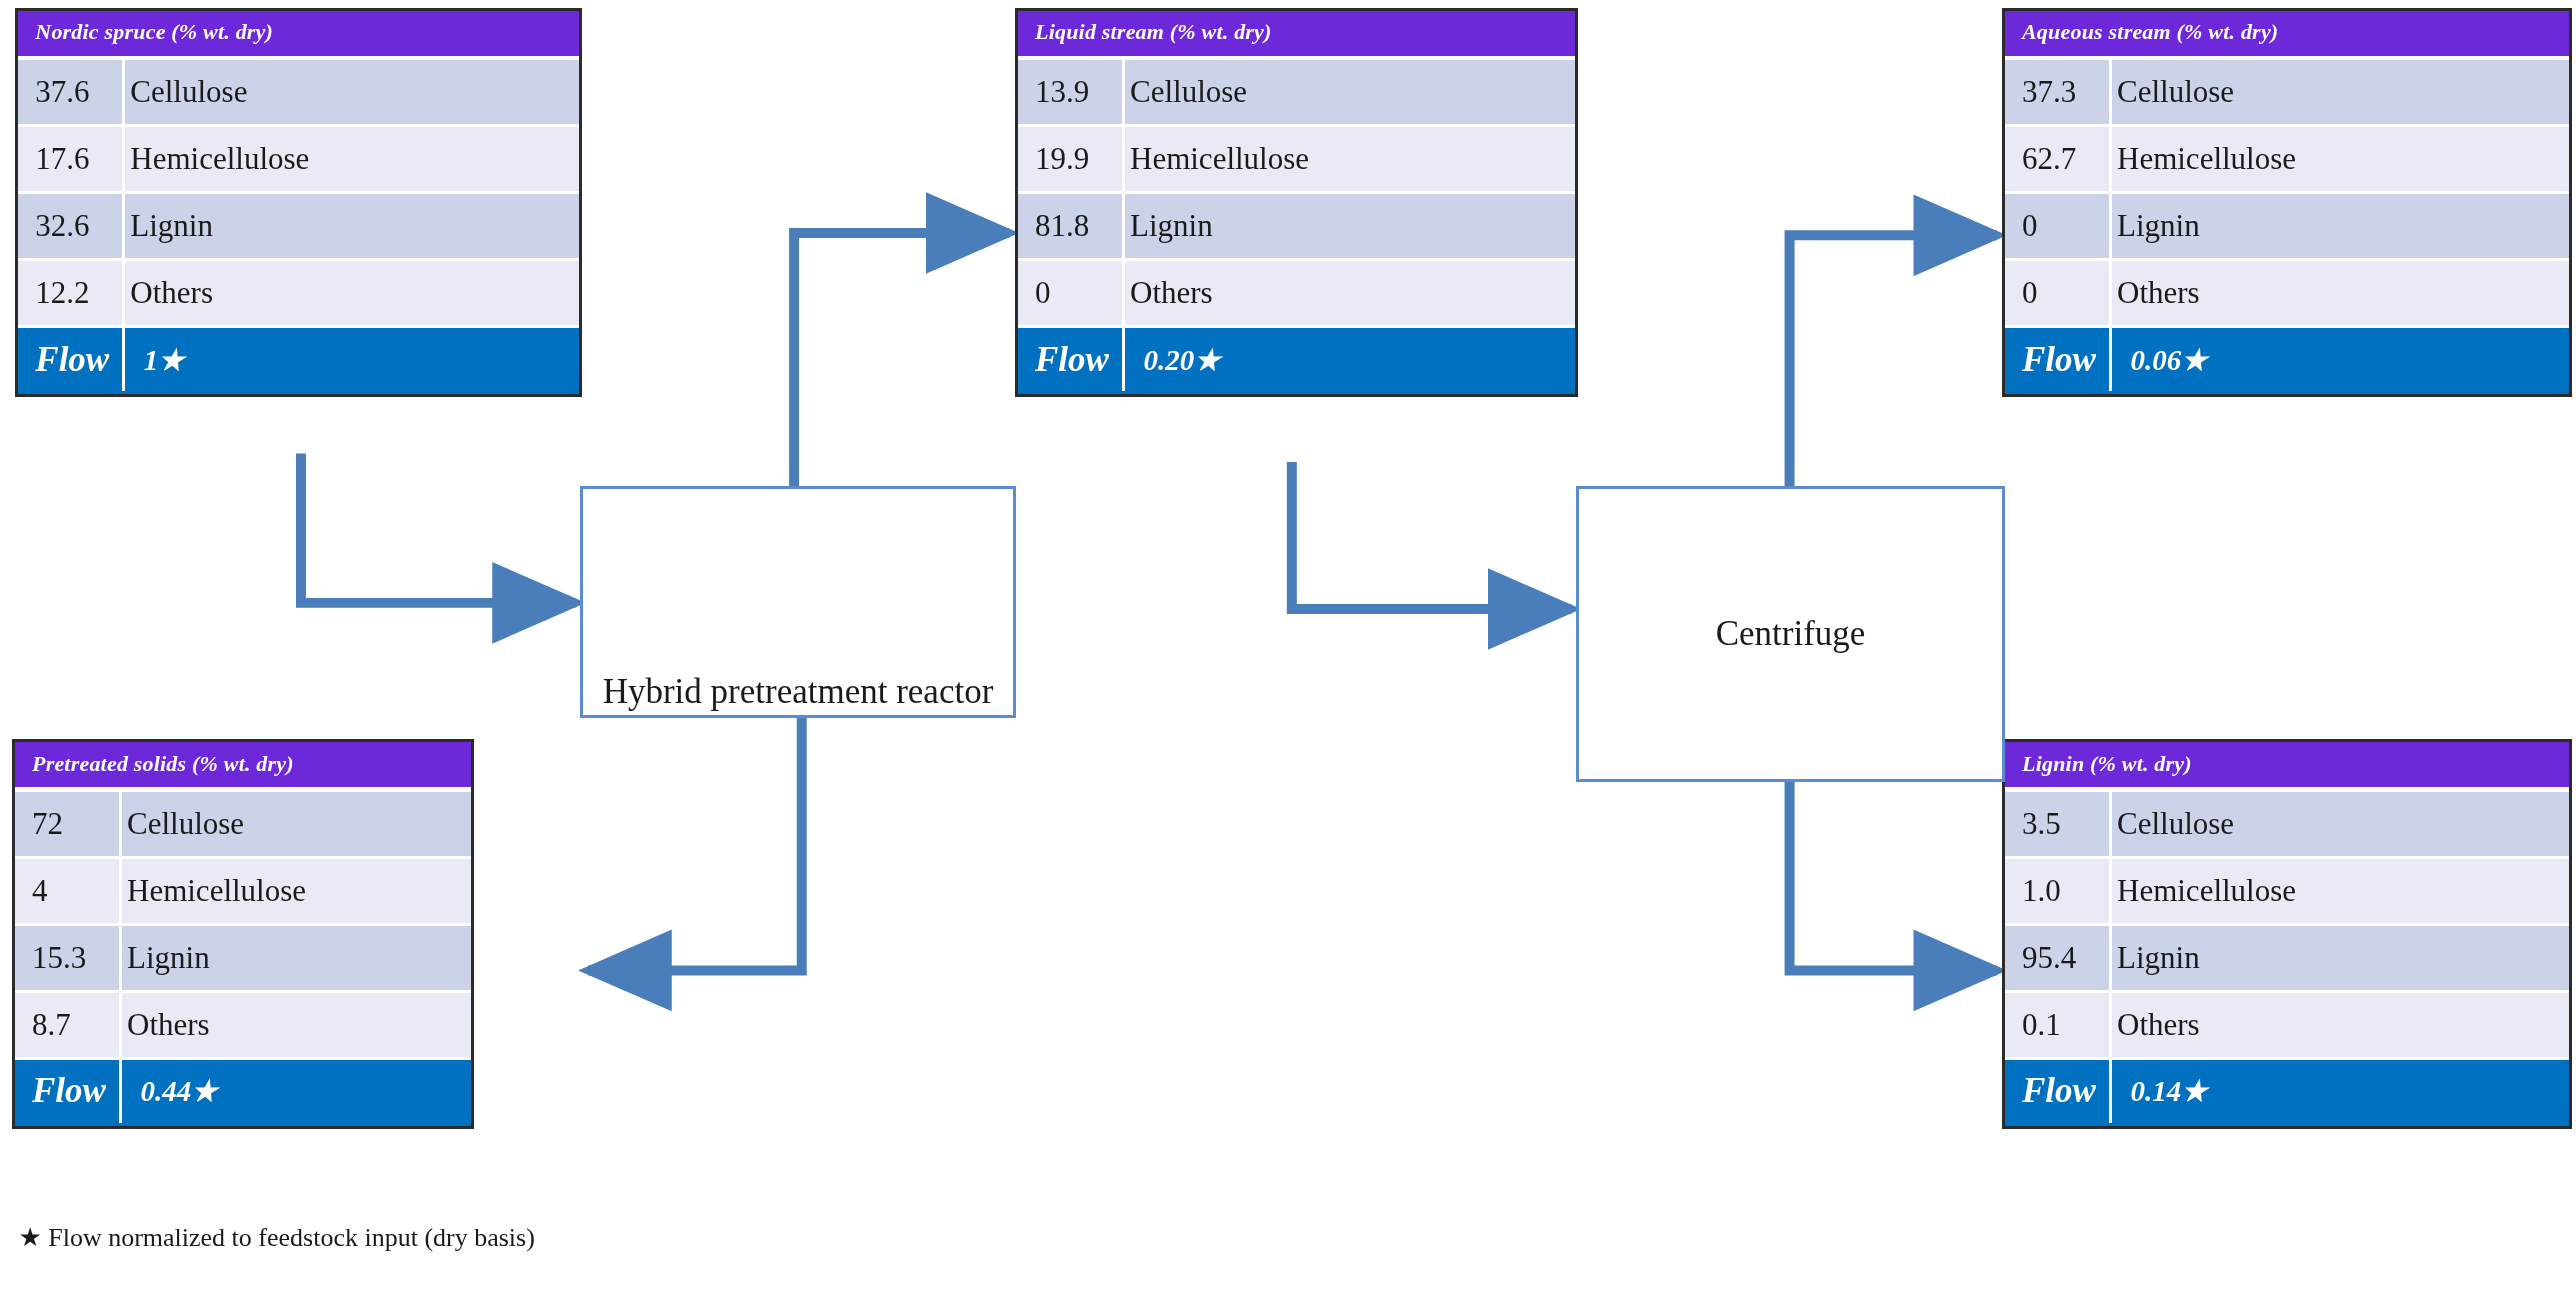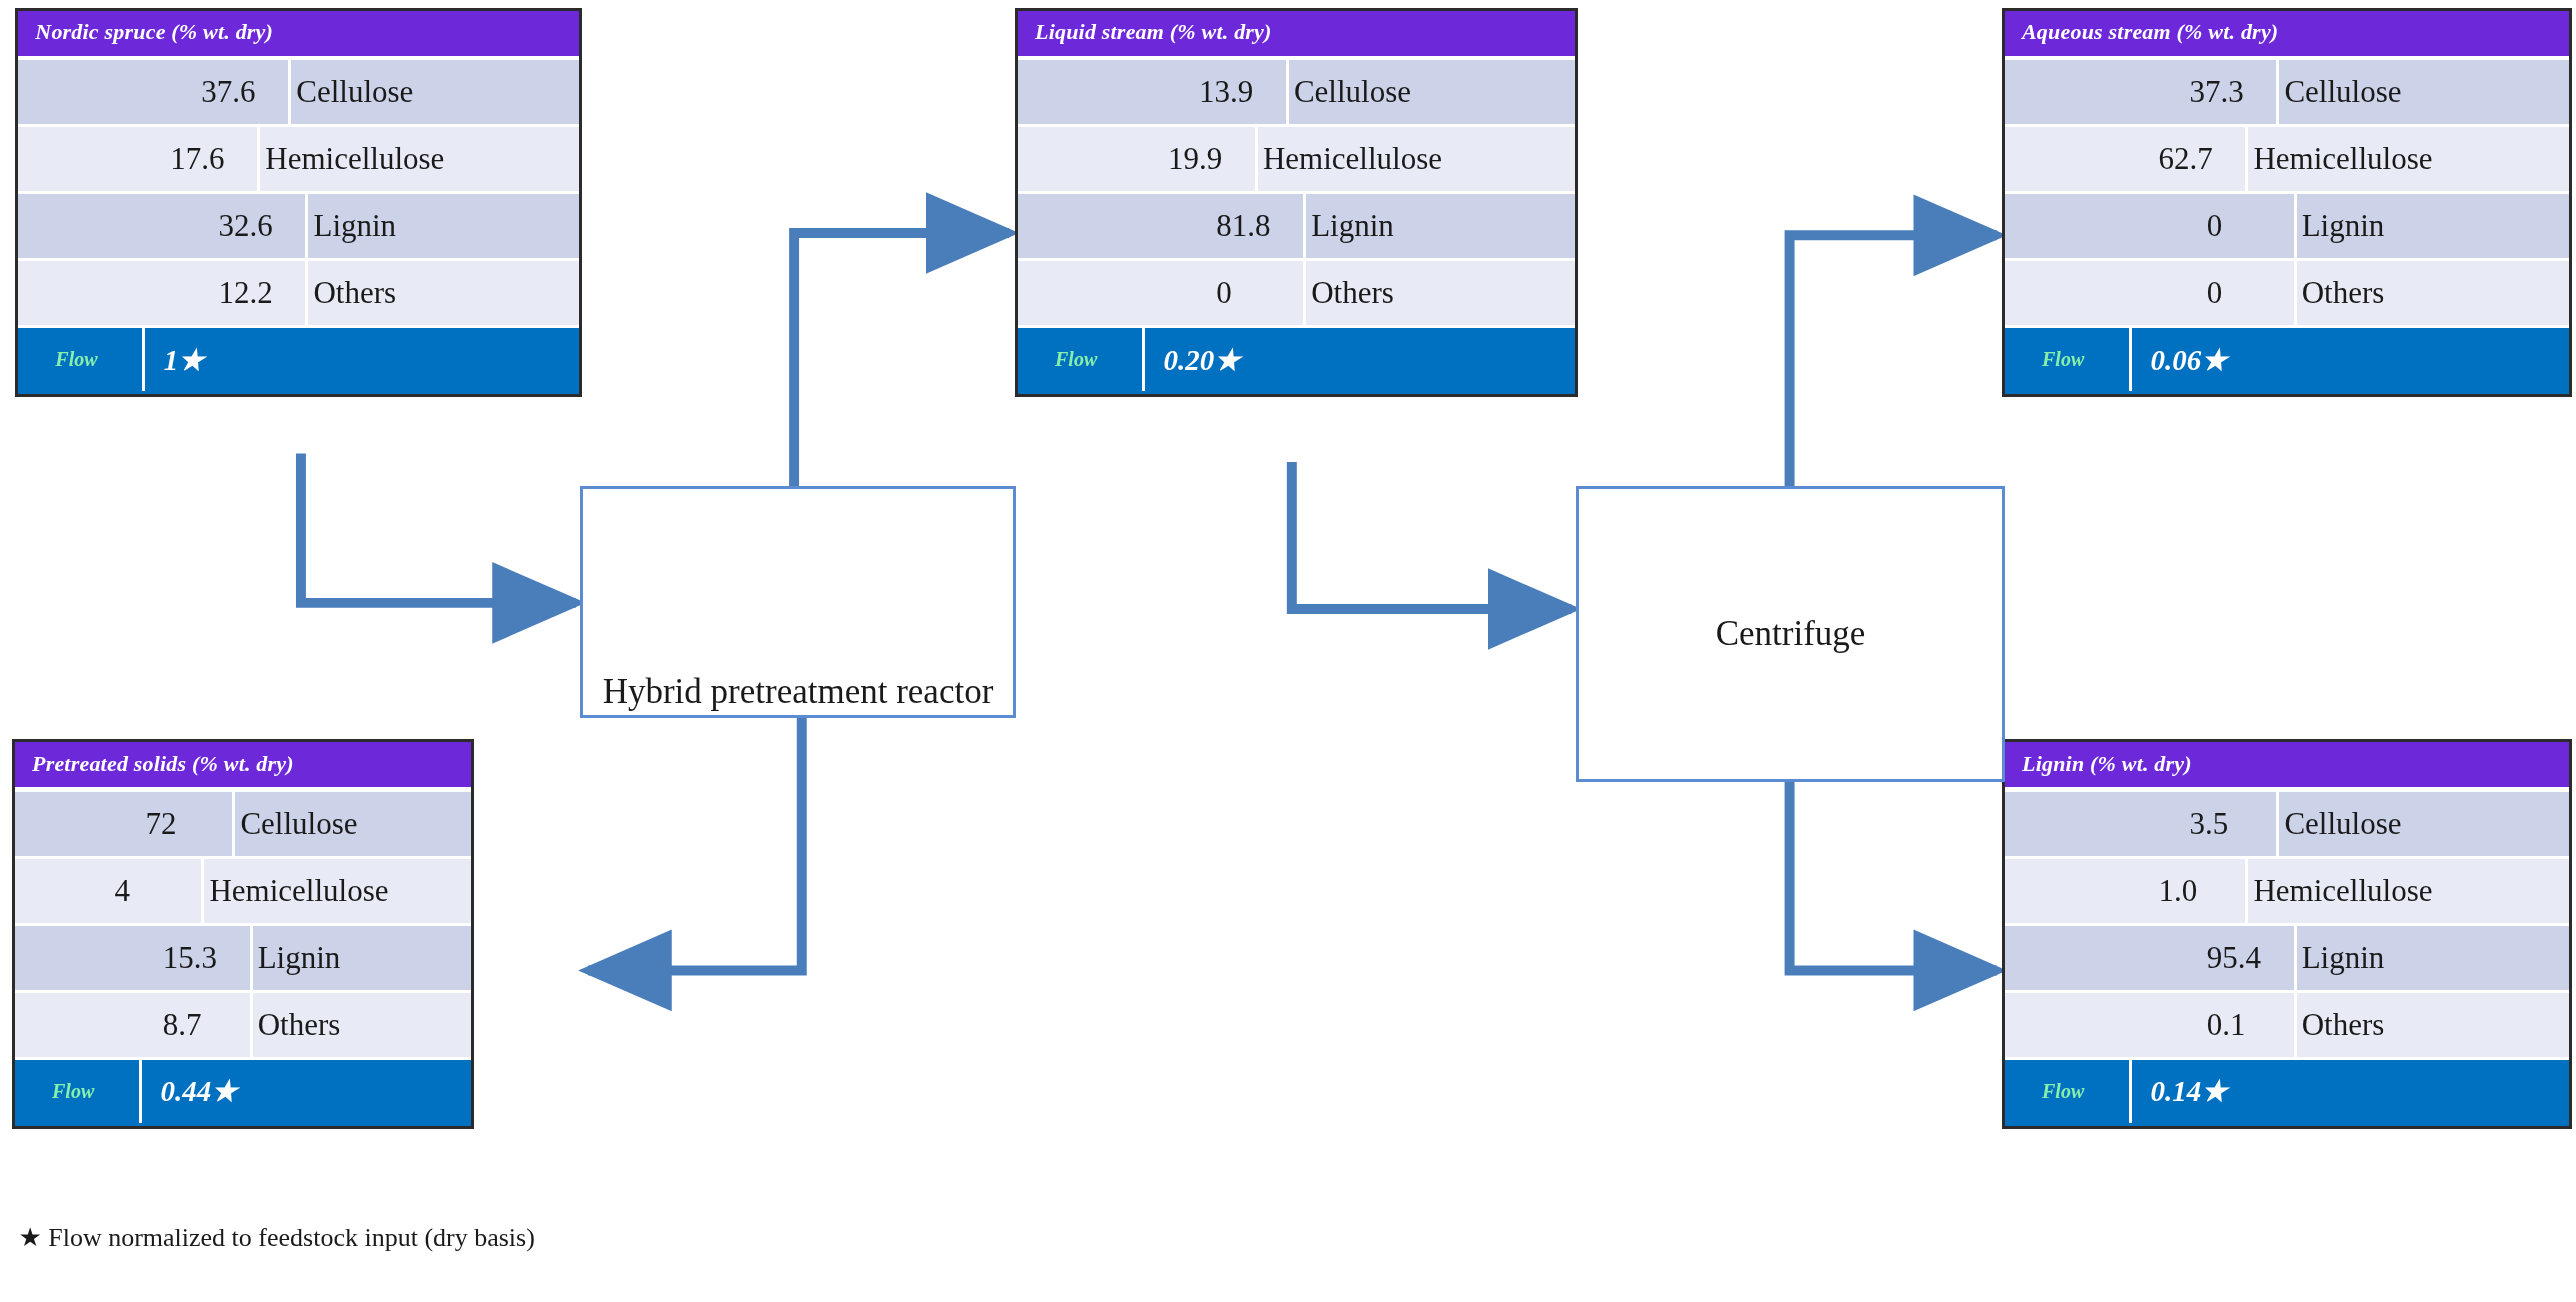--- a/index.html
+++ b/index.html
@@ -38,21 +38,20 @@
   }
   .st-sep {
     height: 4.6px;
     background: #ffffff;
   }
   .st-row {
     display: flex;
     height: 64px;
     align-items: center;
     border-bottom: 3.8px solid #ffffff;
-    justify-content: center;
   }
   .st-row.odd  { background: #ccd3e8; }
   .st-row.even { background: #e8ebf5; font-family: Liberation Serif, serif; }
   .st-val {
     width: 107px;
     flex: 0 0 107px;
     padding-left: 17px;
     box-sizing: border-box;
     font-size: 31px;
     color: #1a1a1a;
@@ -71,29 +70,28 @@
     height: 63px;
     align-items: center;
     background: #0070c0;
     border-bottom: 3.1px solid #0070c0;
   }
   .st-flow .fl-key {
     width: 107px;
     flex: 0 0 107px;
     padding-left: 17px;
     box-sizing: border-box;
-    color: #86efac;
-    font-size: 20px;
+    color: #ffffff;
+    font-size: 35px;
     font-style: italic;
     font-weight: bold;
     border-right: 3.8px solid #ffffff;
     height: 100%;
     display: flex;
     align-items: center;
-    margin-left: 20px;
   }
   .st-flow .fl-val {
     padding-left: 18.4px;
     color: #ffffff;
     font-size: 29px;
     font-style: italic;
     font-weight: bold;
   }
 
   

